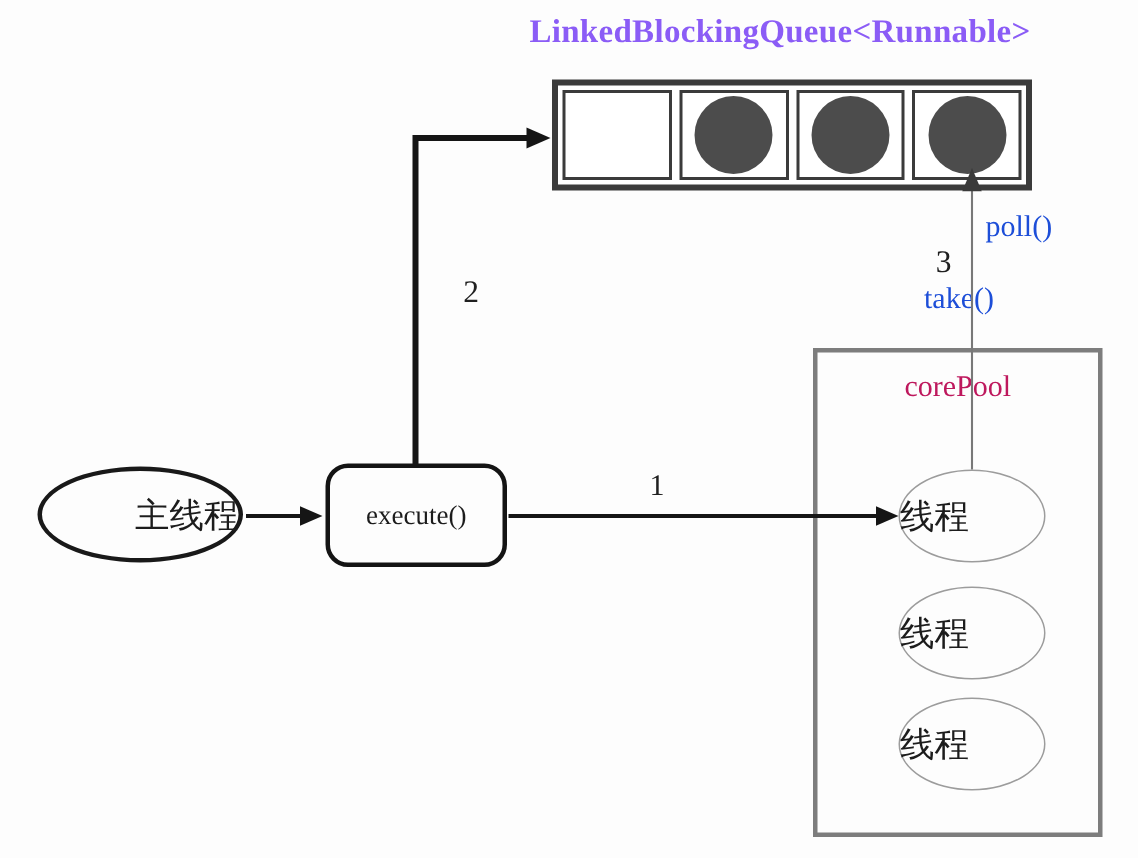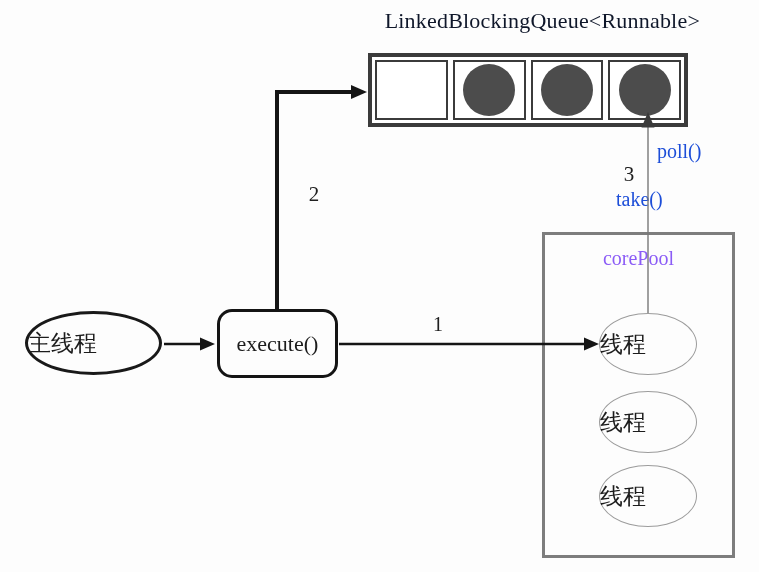--- a/index.html
+++ b/index.html
@@ -8,24 +8,25 @@
     width:759px;height:572px;
     background:#fdfdfd;
     font-family:"Liberation Serif","DejaVu Serif",serif;
     color:#1c1c1c;
     overflow:hidden;
   }
   .abs{position:absolute;}
   
   .title{
     left:340px;top:8px;width:360px;
-    text-align:right;
+    text-align:center;
     font-size:22px;
     letter-spacing:0.2px;
-    color:#0f172a;
+    color:#8b5cf6;
+    font-weight:bold;
   }
   
   .queue{
     left:368px;top:53px;width:320px;height:74px;
     box-sizing:border-box;
     border:4px solid #3b3b3b;
     background:#ffffff;
     padding:3px;
     display:flex;
     gap:5px;
@@ -43,46 +44,46 @@
     display:none;
   }
   .cell.filled .task-circle{display:block;}
   
   .main-thread{
     left:25px;top:311px;width:137px;height:64px;
     box-sizing:border-box;
     border:3px solid #191919;
     border-radius:50%;
     background:#fdfdfd;
-    display:flex;align-items:center;justify-content:flex-start;
+    display:flex;align-items:center;justify-content:flex-end;
     font-size:23px;
   }
   
   .execute-box{
     left:217px;top:309px;width:121px;height:69px;
     box-sizing:border-box;
     border:3.5px solid #141414;
     border-radius:15px;
     background:#fdfdfd;
     display:flex;align-items:center;justify-content:center;
-    font-size:22px;
+    font-size:18px;
   }
   
   .core-pool{
     left:542px;top:232px;width:193px;height:326px;
     box-sizing:border-box;
     border:3px solid #7d7d7d;
     background:#fdfdfd;
   }
   .pool-label{
     position:absolute;
     left:0;top:12px;width:100%;
     text-align:center;
     font-size:20px;
-    color:#8b5cf6;
+    color:#be185d;
   }
   .thread-ellipse{
     position:absolute;
     width:98px;height:62px;
     box-sizing:border-box;
     border:1.5px solid #9c9c9c;
     border-radius:50%;
     background:#fdfdfd;
     display:flex;align-items:center;
     font-size:23px;

